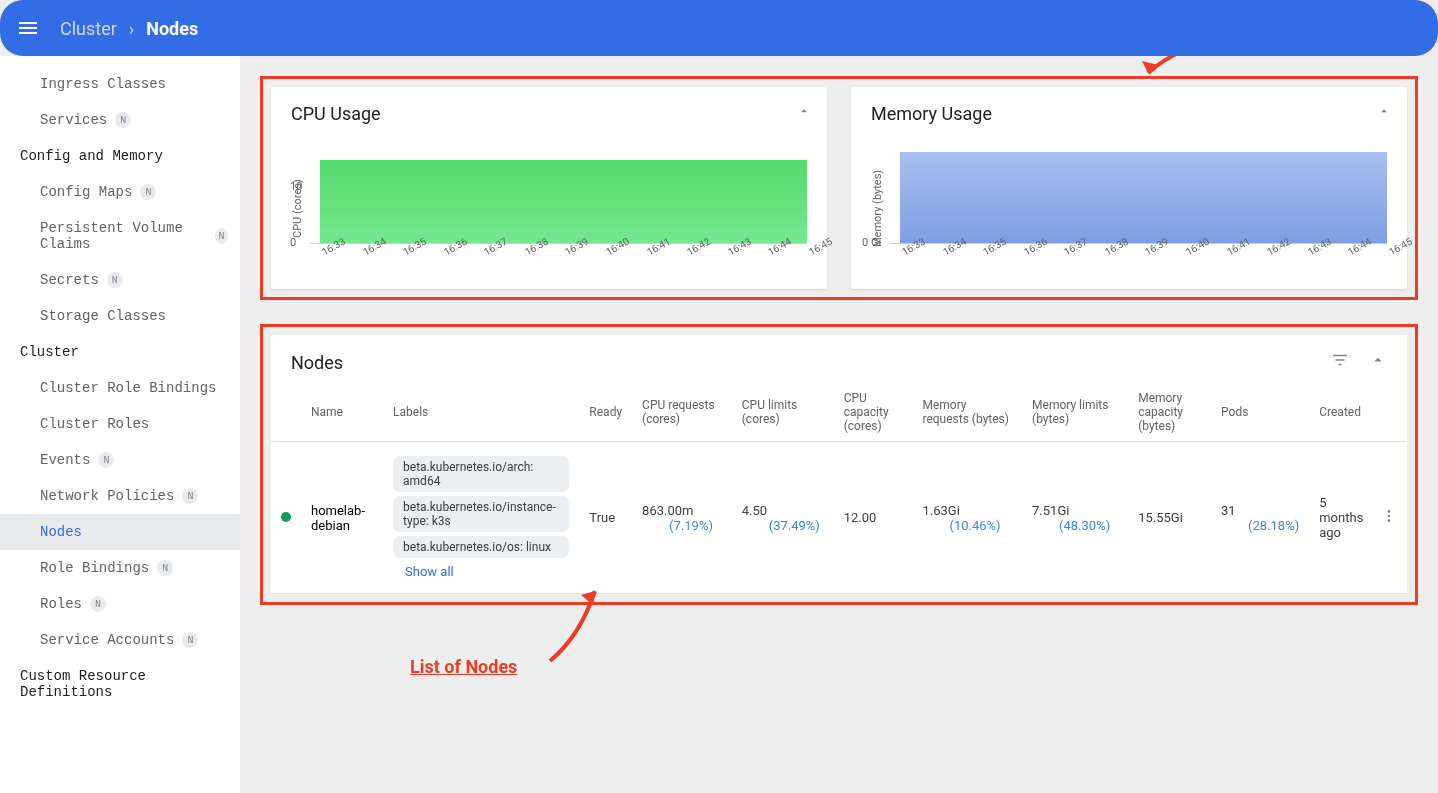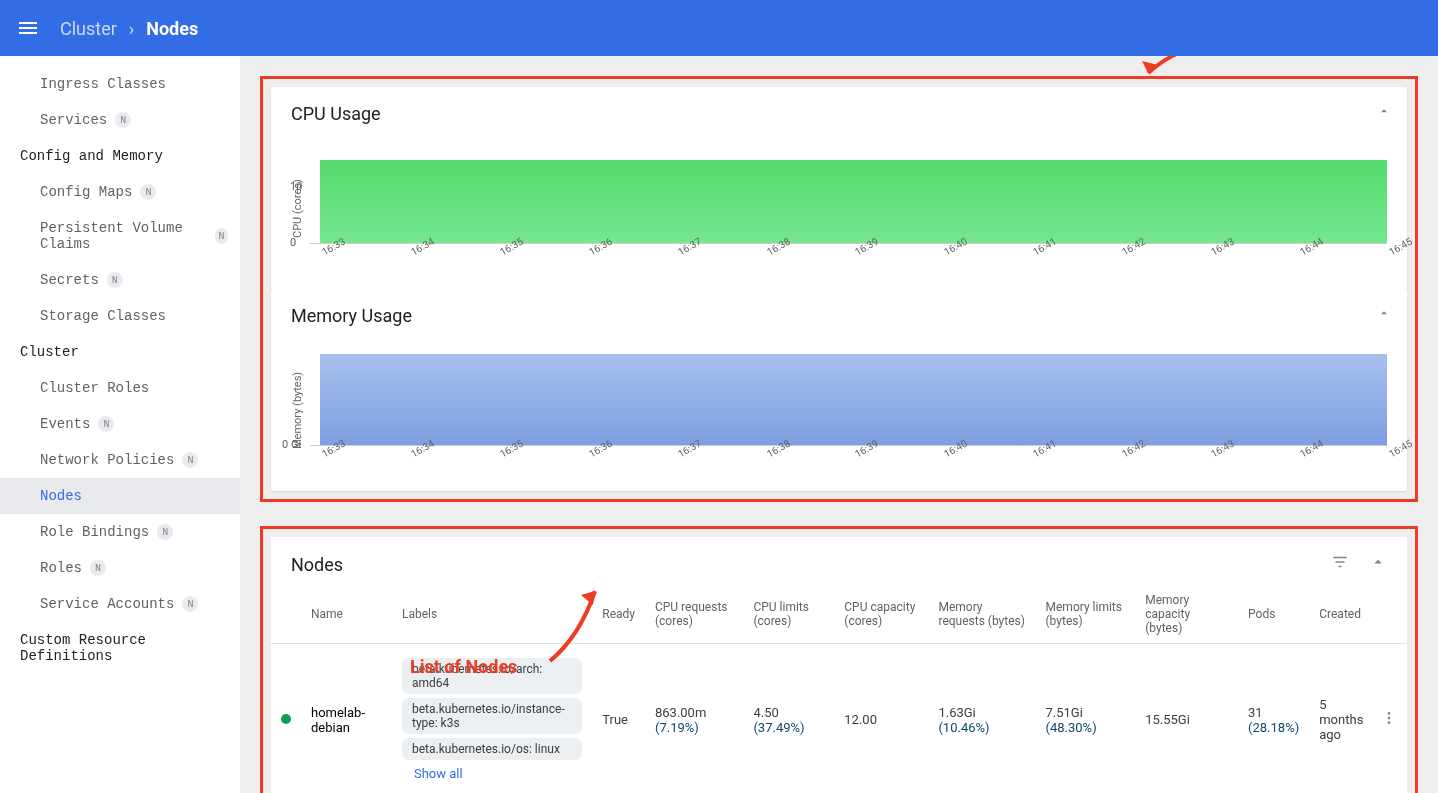--- a/index.html
+++ b/index.html
@@ -1,32 +1,32 @@
 <!DOCTYPE html>
 <html><head>
 <meta charset="utf-8">
 <style>
   * { box-sizing: border-box; margin: 0; padding: 0; }
   body { font-family: Roboto, Arial, sans-serif; background: #eeeeee; color: #202124; overflow-x: hidden; }
-  .appbar { background: #326de6; color: #fff; height: 56px; display: flex; align-items: center; padding: 0 16px; position: relative; z-index: 10; }
+  .appbar { background: #326de6; color: #fff; height: 56px; display: flex; align-items: center; padding: 0 16px; position: relative; z-index: 10; border-radius: 23px; }
   .hamburger { width: 24px; height: 24px; cursor: pointer; margin-right: 20px; }
   .hamburger svg { fill: #fff; }
   .crumb-root { color: #cdd9f6; font-size: 18px; font-weight: 400; }
   .crumb-sep { color: #cdd9f6; margin: 0 8px; font-size: 18px; }
   .crumb-leaf { color: #fff; font-size: 18px; font-weight: 700; }
   .layout { display: flex; }
   .sidebar { width: 240px; background: #fff; padding: 10px 0 20px 0; min-height: 738px; font-family: Liberation Mono, monospace; }
   .side-section { font-weight: 500; font-size: 14px; padding: 10px 20px; color: #202124; }
   .side-item { font-size: 14px; color: #5f6368; padding: 10px 12px 10px 40px; display: flex; align-items: center; cursor: pointer; }
   .side-item.active { background: #e8eaed; color: #326de6; }
   .badge-n { background: #e8eaed; color: #80868b; border-radius: 50%; width: 16px; height: 16px; font-size: 10px; display: inline-flex; align-items: center; justify-content: center; margin-left: 8px; }
   .main { flex: 1; padding: 20px; }
   .annot { position: absolute; color: #ef3b24; font-weight: 700; font-size: 18px; pointer-events: none; }
   .redbox { border: 3px solid #ef3b24; }
-  .metrics-row { display: flex; padding: 8px; flex-direction: column; }
+  .metrics-row { display: flex; gap: 24px; padding: 8px; }
   .card { background: #fff; border-radius: 2px; flex: 1; padding: 16px 20px; box-shadow: 0 1px 2px rgba(0,0,0,.1); position: relative; }
   .card-title { font-size: 18px; color: #202124; margin-bottom: 20px; }
   .collapse-icon { position: absolute; right: 16px; top: 16px; cursor:pointer; }
   .collapse-icon svg { width: 14px; height: 14px; fill: #80868b; }
   .chart-body { display: flex; }
   .ylabel { writing-mode: vertical-rl; transform: rotate(180deg); font-size: 11px; color: #5f6368; text-align: center; margin-right: 6px; }
   .chart-area { flex: 1; position: relative; }
   .plot { height: 100px; border-bottom: 1px solid #ccc; position: relative; }
   .fill-green { position: absolute; left: 10px; right: 0; top: 16px; bottom: 0; background: linear-gradient(#4cd964,#6ee68a); opacity: .95; }
   .fill-blue { position: absolute; left: 10px; right: 0; top: 8px; bottom: 0; background: linear-gradient(#9fb8ec,#6f94e0); opacity: .9; }
@@ -38,21 +38,21 @@
   .section-title { font-size: 18px; }
   .section-actions { display: flex; gap: 20px; }
   .section-actions svg { width: 18px; height: 18px; fill: #80868b; cursor:pointer; }
   table { width: 100%; border-collapse: collapse; background: #fff; }
   th { font-size: 12px; font-weight: 400; color: #5f6368; text-align: left; padding: 8px 10px; border-bottom: 1px solid #e0e0e0; }
   td { font-size: 13px; color: #3c4043; padding: 10px; vertical-align: middle; border-bottom: 1px solid #e0e0e0; }
   .status-dot { width: 10px; height: 10px; background: #0f9d58; border-radius: 50%; display: inline-block; }
   .link { color: #000000; cursor: pointer; }
   .chip { background: #eceff1; color: #3c4043; border-radius: 7px; padding: 4px 10px; font-size: 12px; display: block; margin: 4px 0; max-width: 190px; }
   .show-all { color: #326de6; font-size: 13px; margin: 6px 0 4px 12px; cursor:pointer; }
-  .sub { color: #0c4a6e; display: block; }
+  .sub { color: #3b82f6; display: block; margin-left: 27px; }
   .kebab svg { width: 16px; height: 16px; fill: #80868b; cursor:pointer; }
   
   .arrow { position: absolute; pointer-events:none; }
 </style>
 </head>
 <body>
 
 <div class="appbar">
   <span class="hamburger">
     <svg viewBox="0 0 24 24">
@@ -69,20 +69,21 @@
 <div class="layout">
   <div class="sidebar" id="sidebar">
       <div class="side-item">Ingress Classes</div>
       <div class="side-item">Services<span class="badge-n">N</span></div>
       <div class="side-section">Config and Memory</div>
       <div class="side-item">Config Maps<span class="badge-n">N</span></div>
       <div class="side-item">Persistent Volume Claims<span class="badge-n">N</span></div>
       <div class="side-item">Secrets<span class="badge-n">N</span></div>
       <div class="side-item">Storage Classes</div>
       <div class="side-section">Cluster</div>
+      <div class="side-item">Cluster Role Bindings</div>
       <div class="side-item">Cluster Roles</div>
       <div class="side-item">Events<span class="badge-n">N</span></div>
       <div class="side-item">Network Policies<span class="badge-n">N</span></div>
       <div class="side-item active">Nodes</div>
       <div class="side-item">Role Bindings<span class="badge-n">N</span></div>
       <div class="side-item">Roles<span class="badge-n">N</span></div>
       <div class="side-item">Service Accounts<span class="badge-n">N</span></div>
       <div class="side-section">Custom Resource Definitions</div>
     </div>
 
@@ -214,20 +215,20 @@
               <td class="kebab"><span><svg viewBox="0 0 24 24">
                     <circle cx="12" cy="5" r="2"></circle>
                     <circle cx="12" cy="12" r="2"></circle>
                     <circle cx="12" cy="19" r="2"></circle>
                   </svg></span></td>
             </tr>
           </tbody>
       </table>
     </div>
 
-    <div class="annot" style="top:600px; left:170px;">List of Nodes</div>
+    <div class="annot" style="top:600px; left:170px;text-decoration:underline;">List of Nodes</div>
     <svg class="arrow" style="top:520px; left:300px; width:80px; height:90px;" viewBox="0 0 80 90">
       <path d="M10 85 Q 40 60 55 15" stroke="#ef3b24" stroke-width="4" fill="none"></path>
       <path d="M55 15 l-14 4 l12 10 z" fill="#ef3b24"></path>
     </svg>
 
   </div>
 </div>
 
 </body></html>

